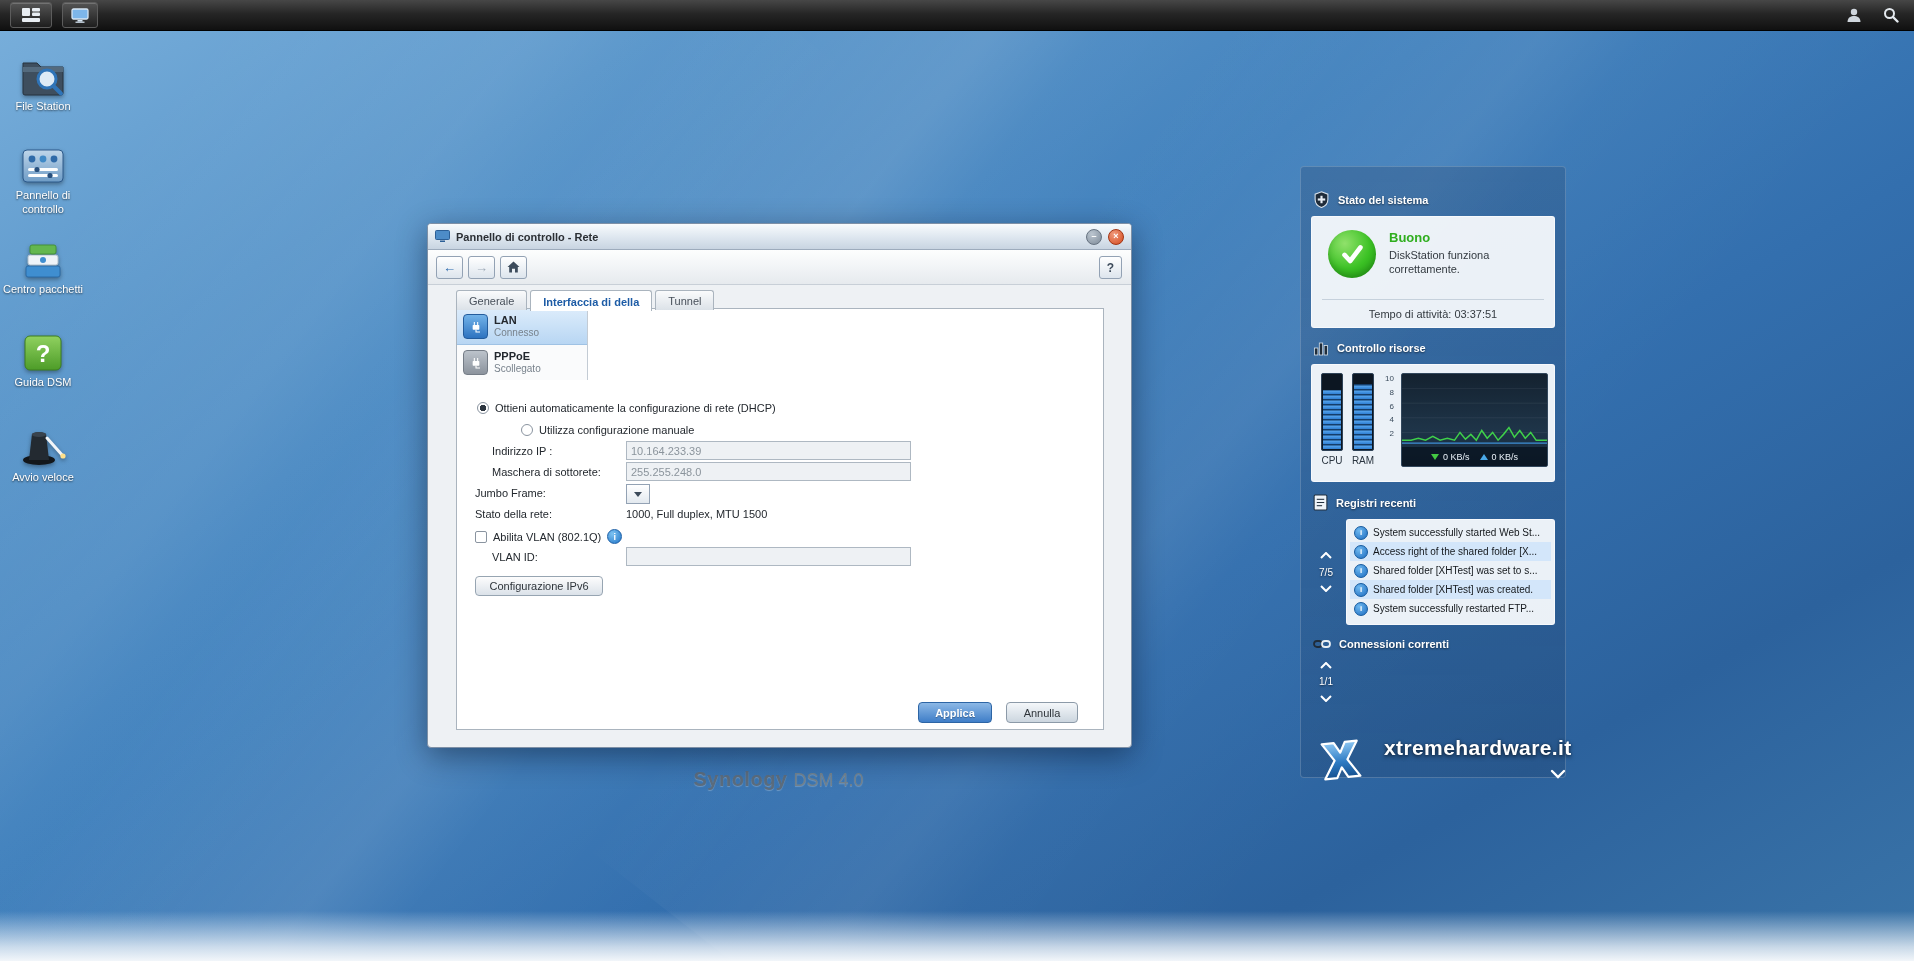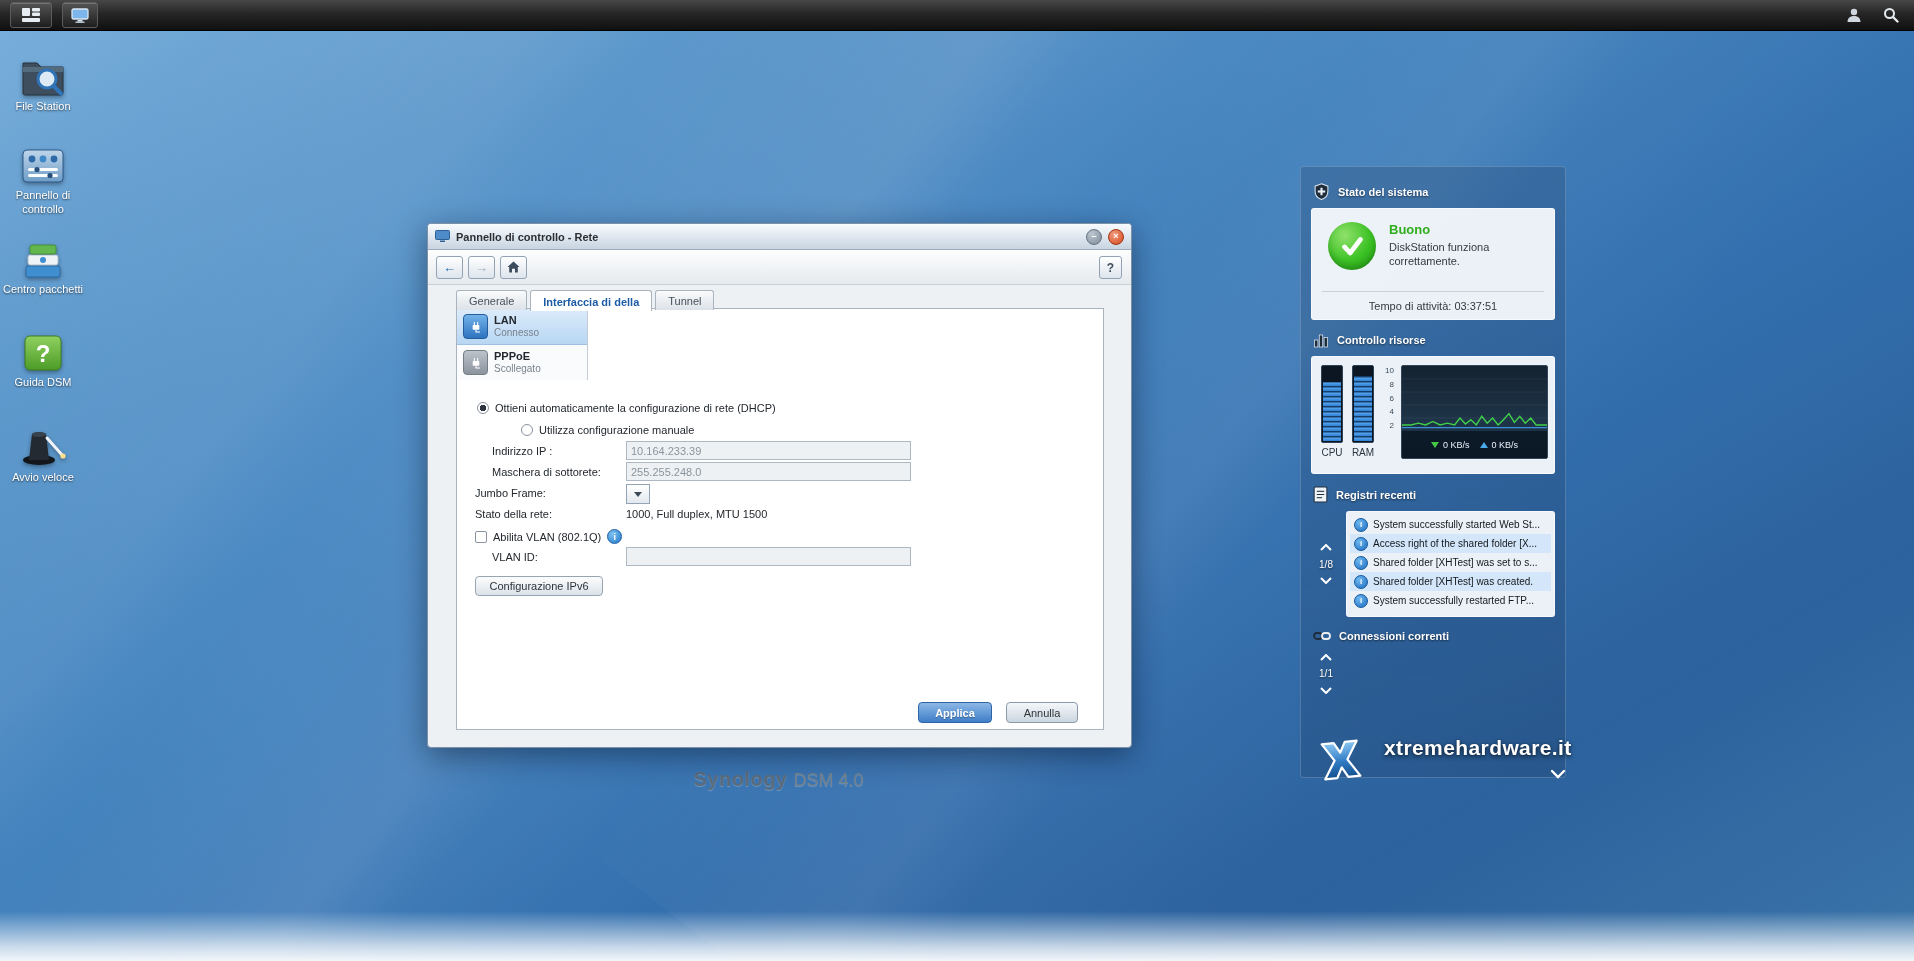--- a/index.html
+++ b/index.html
@@ -101,21 +101,21 @@
   .branding{position:absolute;left:427px;top:768px;width:703px;text-align:center;z-index:4;
     color:#5c6d7e;text-shadow:0 1px 1px rgba(255,255,255,0.25);}
   .branding .logo{font-size:20px;font-weight:bold;letter-spacing:0.5px;}
   .branding .ver{font-size:18px;color:#72838f;margin-left:6px;}
 
   
   .widget{position:absolute;left:1300px;top:166px;width:266px;height:612px;z-index:20;
     background:linear-gradient(rgba(40,70,110,0.30),rgba(26,50,84,0.22));
     border:1px solid rgba(255,255,255,0.18);border-radius:4px;padding:4px 10px 0;box-sizing:border-box;}
   .whead{display:flex;align-items:center;gap:8px;margin:12px 2px 8px;}
-  .whead:first-child{margin-top:12px;}
+  .whead:first-child{margin-top:20px;}
   .whead-title{font-size:11px;font-weight:bold;color:#fff;text-shadow:0 1px 2px rgba(0,0,0,0.55);}
   .wcard{background:rgba(245,249,252,0.95);border:1px solid rgba(255,255,255,0.6);border-radius:3px;box-sizing:border-box;}
   .status-card{height:112px;padding:8px 10px 0;display:flex;flex-direction:column;}
   .status-top{display:flex;gap:13px;flex:1;align-items:flex-start;padding-top:5px;}
   .check-circle{width:48px;height:48px;border-radius:50%;flex:none;margin-left:6px;
     background:radial-gradient(circle at 35% 28%,#90e16b,#3cc225 55%,#1f9c12);
     box-shadow:inset 0 -4px 6px rgba(0,0,0,0.18);display:flex;align-items:center;justify-content:center;}
   .status-good{font-size:13px;font-weight:bold;color:#2fae1e;margin-bottom:3px;}
   .status-desc{font-size:11px;color:#333a40;line-height:1.3;width:124px;}
   .status-uptime{border-top:1px solid #c6d1dc;height:27px;display:flex;align-items:center;justify-content:center;
@@ -125,21 +125,21 @@
   .meter{width:20px;height:76px;background:#0c1622;border:1px solid #2e4257;position:relative;
     border-radius:2px;overflow:hidden;}
   .meter-fill{position:absolute;left:1px;right:1px;bottom:1px;
     background:repeating-linear-gradient(to top,#2e7ed2 0px,#55a3ec 3px,#143d6a 4px,#143d6a 5px);}
   .meter-label{font-size:10px;color:#2a3540;margin-top:4px;}
   .scale-col{display:flex;flex-direction:column;justify-content:space-between;height:64px;
     font-size:8px;color:#3b4c5d;align-items:flex-end;width:12px;flex:none;padding-top:1px;}
   .graph{flex:1;height:92px;background:linear-gradient(#142230,#1e3448 60%,#172a3d);
     border:1px solid #32475c;border-radius:2px;display:flex;flex-direction:column;overflow:hidden;}
   .graph svg{flex:1;display:block;}
-  .kbs-row{height:27px;display:flex;align-items:center;justify-content:center;gap:4px;
+  .kbs-row{height:19px;display:flex;align-items:center;justify-content:center;gap:4px;
     font-size:9px;color:#e9f1f9;background:rgba(4,12,21,0.6);}
   .arr-down{width:0;height:0;border-left:4px solid transparent;border-right:4px solid transparent;
     border-top:6px solid #43c943;}
   .arr-up{width:0;height:0;border-left:4px solid transparent;border-right:4px solid transparent;
     border-bottom:6px solid #4aa9e8;margin-left:6px;}
   .list-section{display:flex;gap:5px;}
   .pager{width:30px;display:flex;flex-direction:column;align-items:center;justify-content:center;gap:5px;flex:none;}
   .pager-btn{width:18px;height:12px;display:flex;align-items:center;justify-content:center;cursor:pointer;}
   .pager-label{font-size:10px;color:#fff;text-shadow:0 1px 2px rgba(0,0,0,0.55);}
   .logs-card{flex:1;padding:3px;height:106px;}
@@ -452,21 +452,21 @@
     </svg>
     <div class="whead-title">Registri recenti</div>
   </div>
   <div class="list-section">
     <div class="pager">
       <div class="pager-btn">
         <svg width="12" height="7" viewBox="0 0 12 7">
           <polyline points="1,6 6,1 11,6" fill="none" stroke="#ffffff" stroke-width="2"></polyline>
         </svg>
       </div>
-      <div class="pager-label">1/8</div>
+      <div class="pager-label">7/5</div>
       <div class="pager-btn">
         <svg width="12" height="7" viewBox="0 0 12 7">
           <polyline points="1,1 6,6 11,1" fill="none" stroke="#ffffff" stroke-width="2"></polyline>
         </svg>
       </div>
     </div>
     <div class="wcard logs-card">
       <div class="log-row">
         <div class="iinfo">i</div>
         <span>System successfully started Web St...</span>

